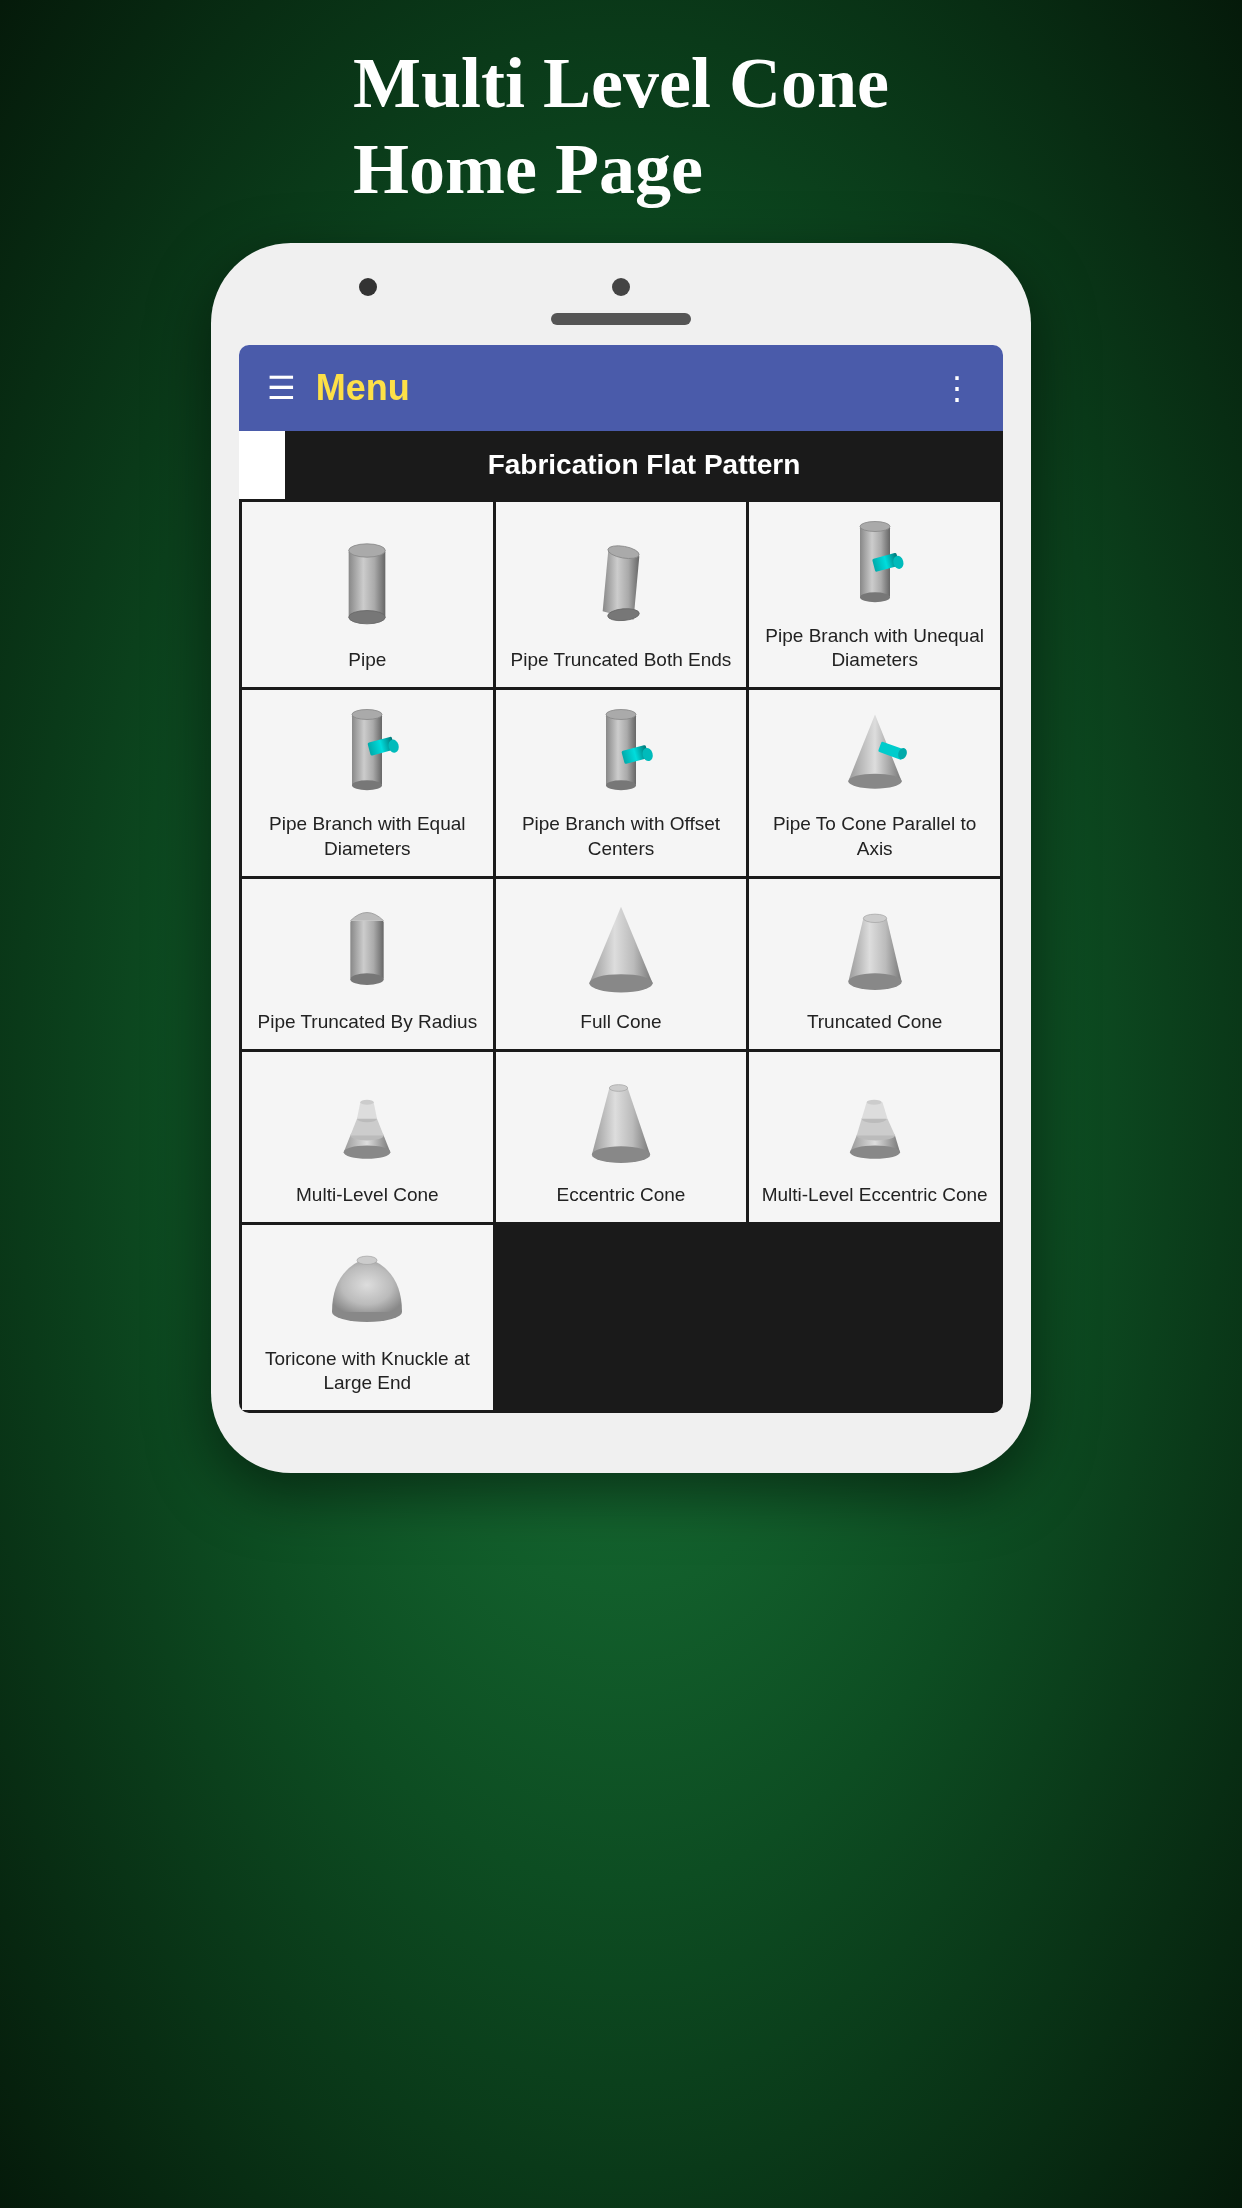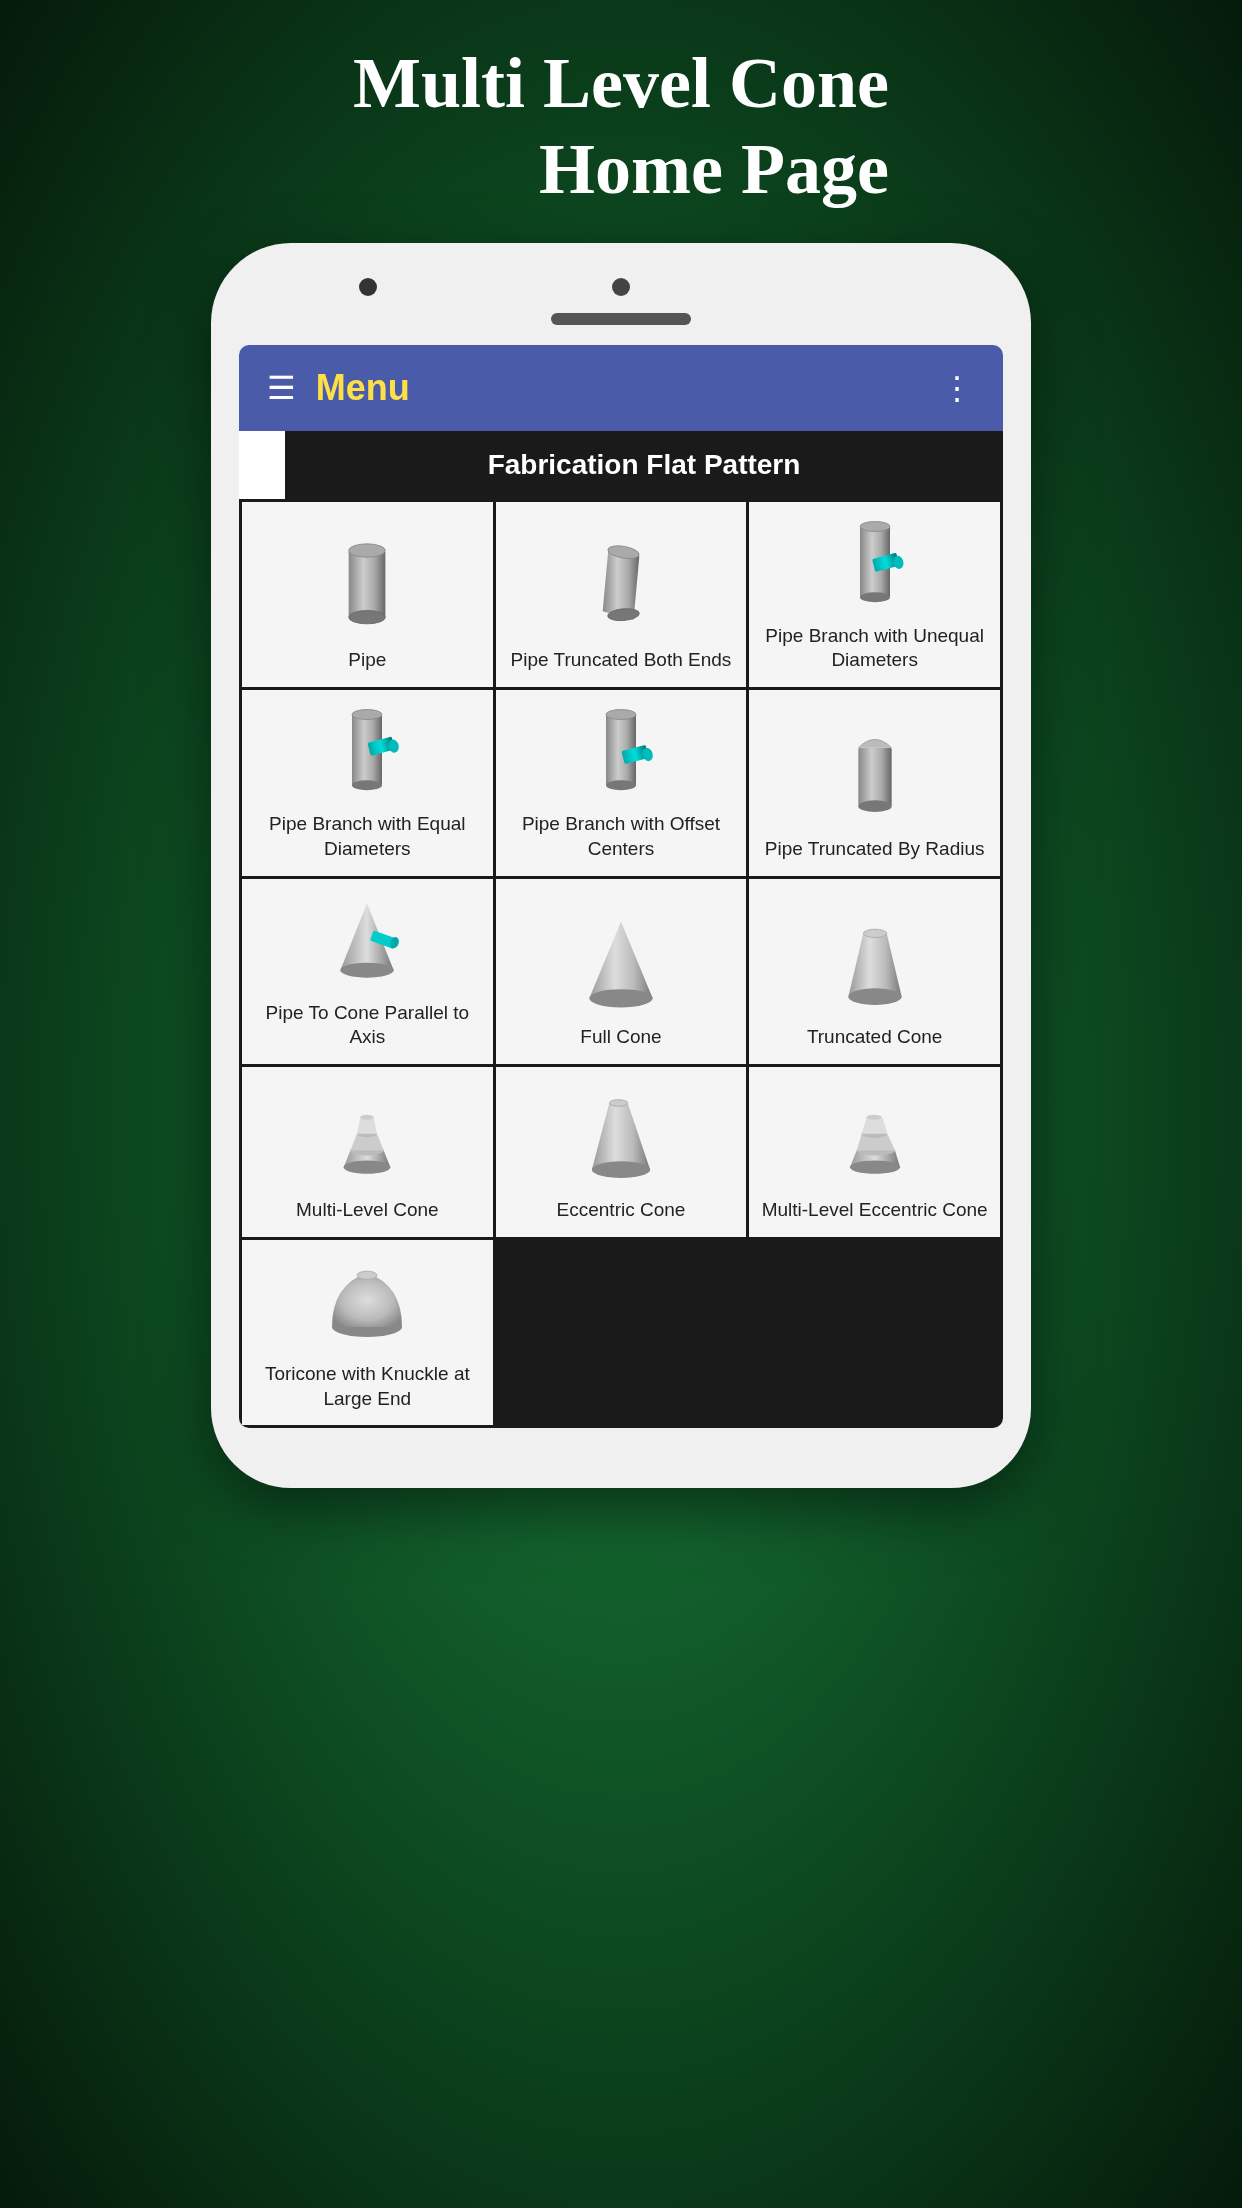--- a/index.html
+++ b/index.html
@@ -12,21 +12,21 @@
       flex-direction: column;
       align-items: center;
       font-family: 'Georgia', serif;
       overflow: hidden;
     }
 
     .page-title {
       color: white;
       font-size: 72px;
       font-weight: bold;
-      text-align: right;
+      text-align: left;
       padding: 40px 80px 30px;
       line-height: 1.2;
     }
 
     .phone-container {
       width: 820px;
       background: #f0f0f0;
       border-radius: 80px;
       padding: 30px 28px 60px;
       box-shadow: 0 20px 60px rgba(0,0,0,0.5);
@@ -309,52 +309,52 @@
     <rect x="52" y="55" width="30" height="16" fill="url(#branchG)" rx="2" transform="rotate(-15,67,63)"></rect>
     <ellipse cx="82" cy="63" rx="6" ry="8" fill="#00bbbb" transform="rotate(-15,82,63)"></ellipse>
   </svg>
           </div>
           <div class="item-label">Pipe Branch with Offset Centers</div>
         </div>
         <div class="grid-item">
           <div class="item-icon">
             <svg viewBox="0 0 100 120" xmlns="http://www.w3.org/2000/svg">
     <defs>
+      <linearGradient id="coneG2" x1="0%" y1="0%" x2="100%" y2="0%">
+        <stop offset="0%" style="stop-color:#999"></stop>
+        <stop offset="50%" style="stop-color:#ddd"></stop>
+        <stop offset="100%" style="stop-color:#777"></stop>
+      </linearGradient>
+    </defs>
+    <polygon points="50,15 18,95 82,95" fill="url(#coneG2)"></polygon>
+    <ellipse cx="50" cy="95" rx="32" ry="9" fill="#888"></ellipse>
+
+    <rect x="55" y="52" width="30" height="13" fill="#00cccc" rx="2" transform="rotate(20,70,58)"></rect>
+    <ellipse cx="83" cy="62" rx="5" ry="7" fill="#00aaaa" transform="rotate(20,83,62)"></ellipse>
+  </svg>
+          </div>
+          <div class="item-label">Pipe To Cone Parallel to Axis</div>
+        </div>
+        <div class="grid-item">
+          <div class="item-icon">
+            <svg viewBox="0 0 100 120" xmlns="http://www.w3.org/2000/svg">
+    <defs>
       <linearGradient id="cylGR" x1="0%" y1="0%" x2="100%" y2="0%">
         <stop offset="0%" style="stop-color:#888"></stop>
         <stop offset="40%" style="stop-color:#ccc"></stop>
         <stop offset="70%" style="stop-color:#aaa"></stop>
         <stop offset="100%" style="stop-color:#666"></stop>
       </linearGradient>
     </defs>
     <rect x="30" y="25" width="40" height="70" fill="url(#cylGR)" rx="2"></rect>
     <path d="M30,25 Q50,5 70,25" fill="#bbb" stroke="#999" stroke-width="1"></path>
     <ellipse cx="50" cy="95" rx="20" ry="7" fill="#777"></ellipse>
   </svg>
           </div>
           <div class="item-label">Pipe Truncated By Radius</div>
-        </div>
-        <div class="grid-item">
-          <div class="item-icon">
-            <svg viewBox="0 0 100 120" xmlns="http://www.w3.org/2000/svg">
-    <defs>
-      <linearGradient id="coneG2" x1="0%" y1="0%" x2="100%" y2="0%">
-        <stop offset="0%" style="stop-color:#999"></stop>
-        <stop offset="50%" style="stop-color:#ddd"></stop>
-        <stop offset="100%" style="stop-color:#777"></stop>
-      </linearGradient>
-    </defs>
-    <polygon points="50,15 18,95 82,95" fill="url(#coneG2)"></polygon>
-    <ellipse cx="50" cy="95" rx="32" ry="9" fill="#888"></ellipse>
-
-    <rect x="55" y="52" width="30" height="13" fill="#00cccc" rx="2" transform="rotate(20,70,58)"></rect>
-    <ellipse cx="83" cy="62" rx="5" ry="7" fill="#00aaaa" transform="rotate(20,83,62)"></ellipse>
-  </svg>
-          </div>
-          <div class="item-label">Pipe To Cone Parallel to Axis</div>
         </div>
         <div class="grid-item">
           <div class="item-icon">
             <svg viewBox="0 0 100 120" xmlns="http://www.w3.org/2000/svg">
     <defs>
       <linearGradient id="fcG" x1="0%" y1="0%" x2="100%" y2="0%">
         <stop offset="0%" style="stop-color:#999"></stop>
         <stop offset="40%" style="stop-color:#ddd"></stop>
         <stop offset="70%" style="stop-color:#bbb"></stop>
         <stop offset="100%" style="stop-color:#777"></stop>

